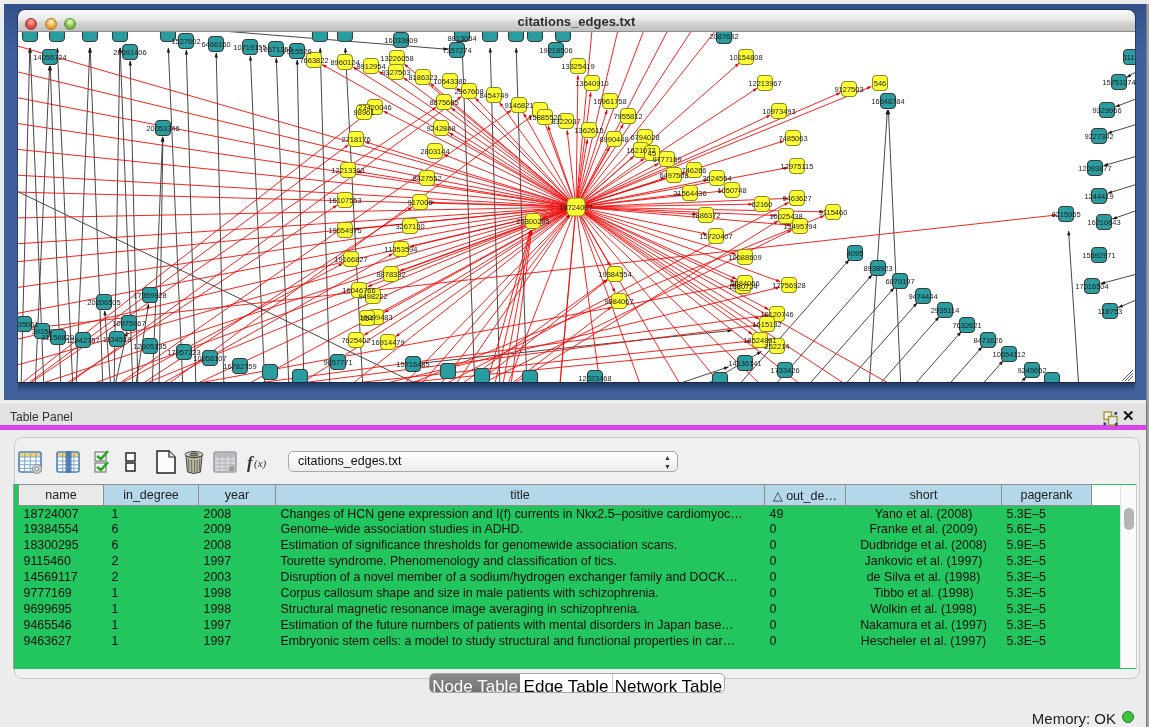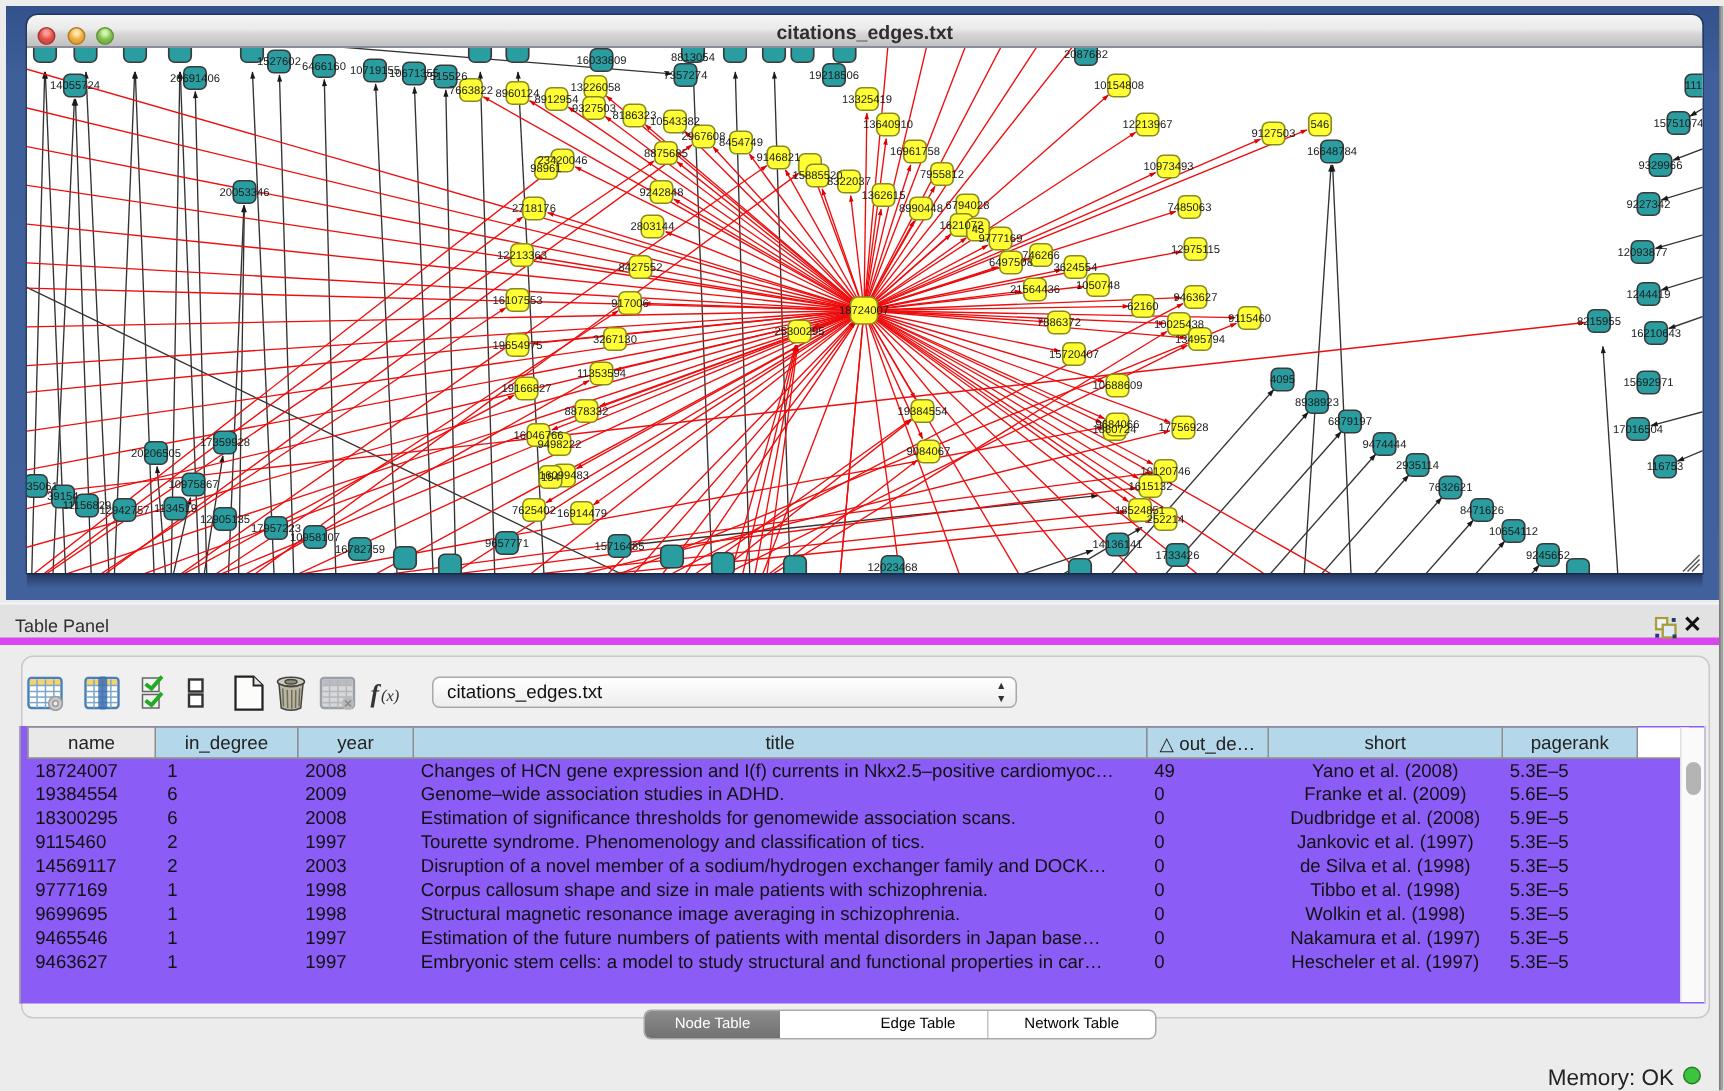--- a/index.html
+++ b/index.html
@@ -13,36 +13,36 @@
 #tl1 { left:7px;  background:radial-gradient(circle at 50% 30%, #ff9d96 0 15%, #e4504a 50%, #c43b35 100%); border:1px solid #a33732; }
 #tl2 { left:27px; background:radial-gradient(circle at 50% 30%, #ffe6b0 0 15%, #efad3d 50%, #d3902b 100%); border:1px solid #ad7c22; }
 #tl3 { left:46px; background:radial-gradient(circle at 50% 30%, #d6f3b2 0 15%, #83c04e 50%, #64a338 100%); border:1px solid #5d9434; }
 #tp { position:absolute; left:0; top:400px; width:1149px; height:327px; background:#ececec; }
 #tphead { position:absolute; left:0; top:2px; width:1146px; height:28px; background:#e2e2e2; border-top:1px solid #f5f5f5; border-bottom:5px solid #d946ef; }
 #tphead span { position:absolute; left:10px; top:7px; font-size:12px; color:#303030; }
 #box { position:absolute; left:14px; top:37px; width:1126px; height:242px; background:#f0f0f0; border:1px solid #c9c9c9; border-radius:8px; }
 #combo { position:absolute; left:288px; top:451px; width:390px; height:21px; border:1px solid #a9a9a9; border-radius:5px;
   background:linear-gradient(180deg,#ffffff,#ededed); font-size:12.5px; color:#111; line-height:19px; padding-left:9px; }
 #combo .arr { position:absolute; right:6px; top:1px; font-size:7px; color:#333; line-height:9px; text-align:center; }
-#tablewrap { position:absolute; left:13px; top:484px; width:1124px; height:185px; background:#8b5cf6; border-left:1px solid #9a9a9a; border-right:1px solid #c9c9c9; overflow:hidden; }
+#tablewrap { position:absolute; left:13px; top:484px; width:1124px; height:185px; background:#22c55e; border-left:1px solid #9a9a9a; border-right:1px solid #c9c9c9; overflow:hidden; }
 table { border-collapse:collapse; table-layout:fixed; width:1107px; margin-left:4px; font-size:12.4px; color:#111; }
 col.g1 { width:85px; } col.g2 { width:95px; } col.g3 { width:77px; } col.g4 { width:489px; }
 col.g5 { width:81px; } col.g6 { width:156px; } col.g7 { width:90px; } col.g8 { width:34px; }
 thead th { height:21px; background:#b5d7ea; border:1px solid #8e8e8e; font-weight:normal; font-size:12.5px; color:#222; }
 thead th.h1 { background:#e9e9e9; }
 thead th.h8 { background:#fff; border:none; border-bottom:1px solid #8e8e8e; }
 tbody td { height:15.9px; padding:0 0 0 5px; white-space:nowrap; overflow:hidden; }
 td.c2 { padding-left:8px; }
 td.c6 { text-align:center; padding:0; }
 #scroll { position:absolute; left:1120px; top:485px; width:16px; height:183px; background:#fafafa; border-left:1px solid #e0e0e0; }
 #thumb { position:absolute; left:2.5px; top:23px; width:10px; height:22px; border-radius:5px; background:#b4b4b4; }
-#tabs { position:absolute; left:429px; top:673px; height:20px; display:flex; border:1px solid #a9a9a9; border-radius:5px; overflow:hidden; background:#fff; font-size:10px; }
+#tabs { position:absolute; left:429px; top:673px; height:20px; display:flex; border:1px solid #a9a9a9; border-radius:5px; overflow:hidden; background:#fff; font-size:17px; }
 #tabs div { padding-top:2.5px; height:20px; text-align:center; }
 #tabs div:nth-child(1) { width:90px; }
-#tabs div:nth-child(2) { width:92px;margin-left:46px; }
+#tabs div:nth-child(2) { width:92px; }
 #tabs div:nth-child(3) { width:112px; }
 #tabs .sel { background:linear-gradient(180deg,#8c8c8c,#6e6e6e); color:#fff; }
 #tabs .sep { border-left:1px solid #c4c4c4; }
 #mem { position:absolute; right:33px; top:710px; font-size:15px; color:#222; }
 #memdot { position:absolute; right:15px; top:711px; width:12px; height:12px; border-radius:50%; background:#3cc43c; border:1px solid #2a7a2a; }
 #rstrip { position:absolute; right:0; top:4px; width:3px; height:723px; background:#a0a0a0; border-left:1px solid #7c7c7c; }
 #floaticon { position:absolute; left:1103px; top:411px; }
 #closex { position:absolute; left:1122px; top:407px; font-size:15px; font-weight:bold; color:#111; }
 </style></head>
 <body>

